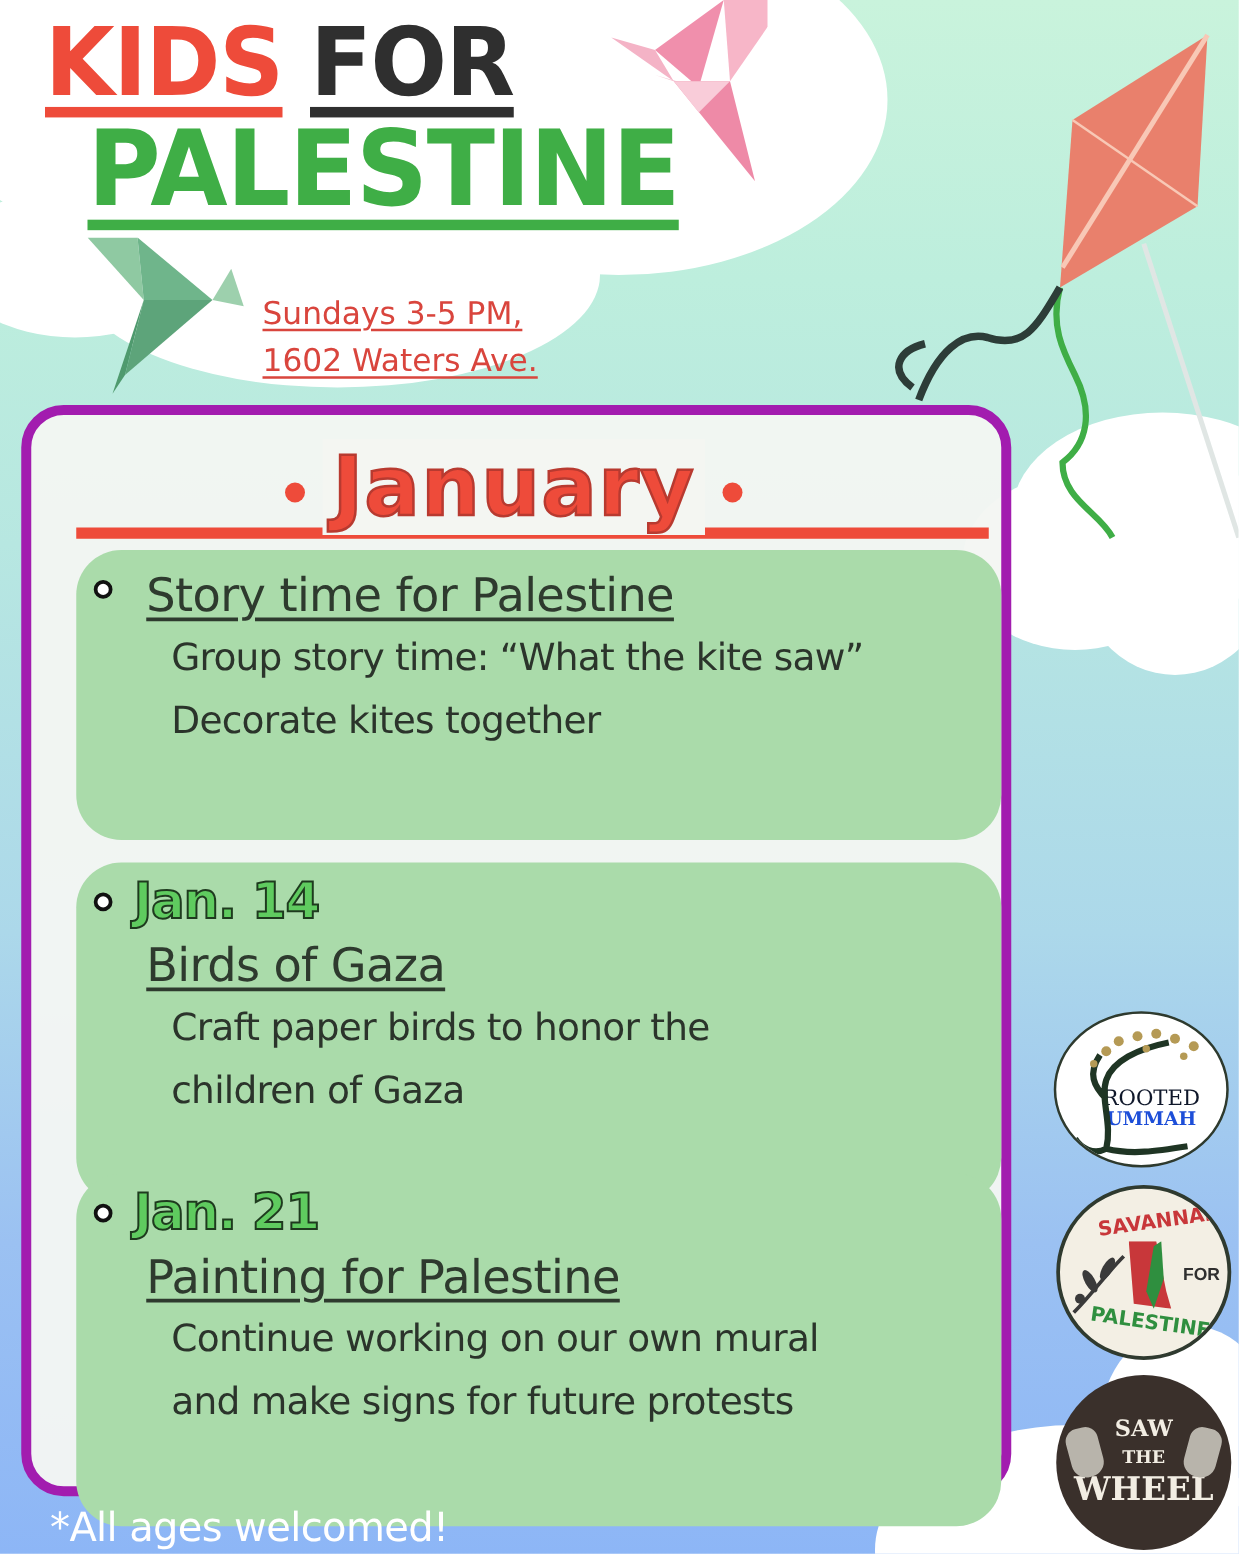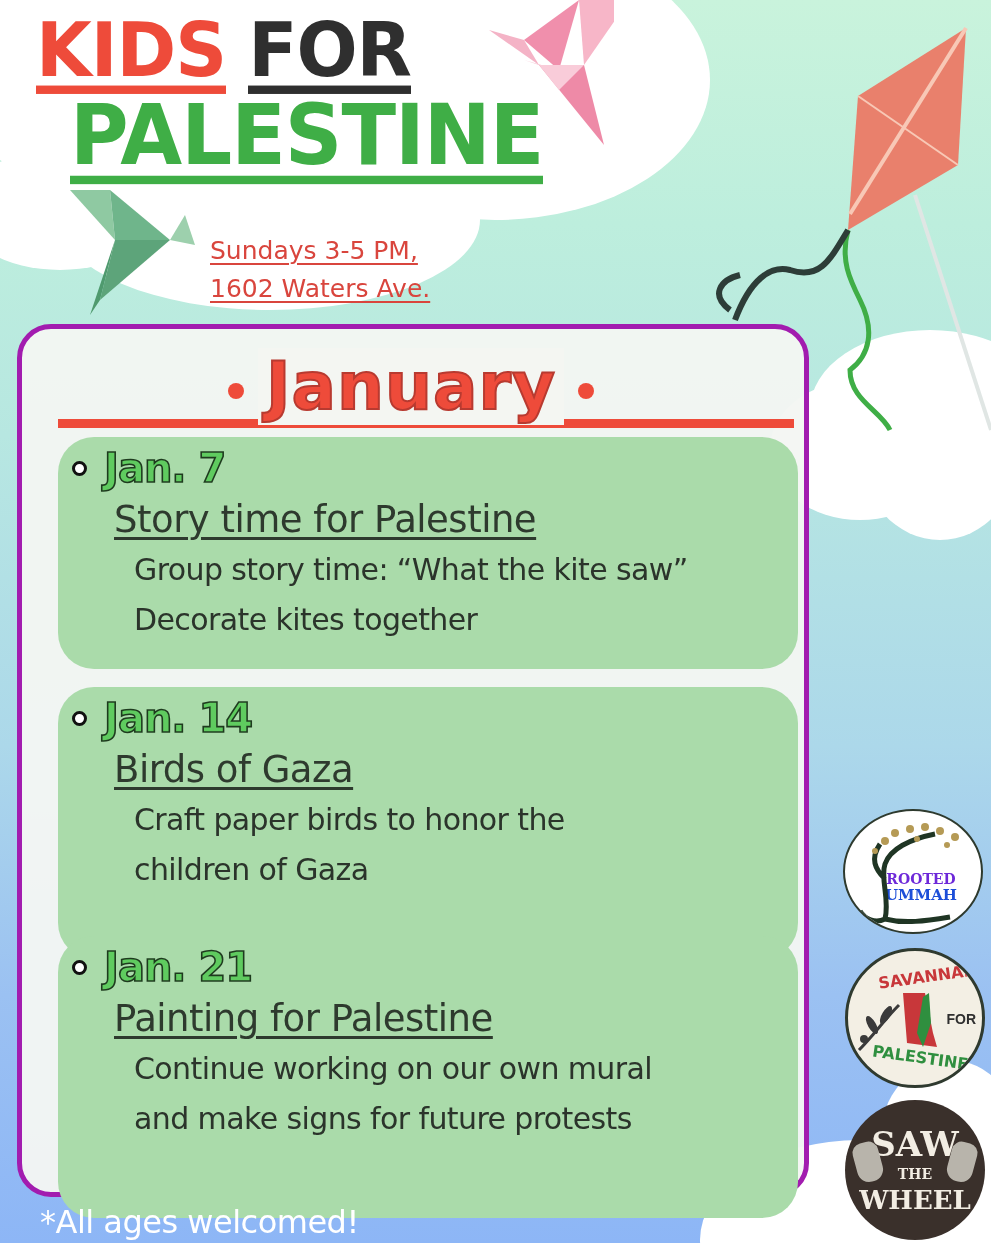--- a/index.html
+++ b/index.html
@@ -62,21 +62,21 @@
     }
 
     
     .card {
       position: absolute;
       left: 17px;
       top: 324px;
       width: 792px;
       height: 873px;
       background: rgba(244,246,242,0.96);
-      border: 5px solid #a21caf;
+      border: 8px solid #a21caf;
       border-radius: 34px;
     }
     .month-row {
       position: absolute;
       left: 36px; right: 10px;
       top: 14px;
       height: 90px;
     }
     .month-rule {
       position: absolute;
@@ -181,39 +181,39 @@
       align-items: center;
       justify-content: center;
       text-align: center;
       overflow: hidden;
     }
     .logo-rooted {
       left: 843px; top: 809px; width: 140px; height: 125px;
       background: #ffffff;
       border: 2px solid #2e3a2e;
     }
-    .logo-rooted .l1 { color: #6d28d9; font-family: "DejaVu Serif", serif; font-weight: 700; font-size: 14px; line-height: 16px; margin-top: 30px; margin-left: 16px; }
+    .logo-rooted .l1 { color: #0f172a; font-family: "DejaVu Serif", serif; font-weight: 400; font-size: 17px; line-height: 16px; margin-top: 30px; margin-left: 16px; }
     .logo-rooted .l2 { color: #1d4ed8; font-family: "DejaVu Serif", serif; font-weight: 700; font-size: 15px; line-height: 16px; margin-left: 16px; }
     .logo-savannah {
       left: 845px; top: 948px; width: 140px; height: 140px;
       background: #f3efe4;
       border: 3px solid #2f3a2f;
     }
     .logo-savannah .top { color: #c8373a; font-family: "DejaVu Sans", sans-serif; font-weight: 900; font-size: 16px; position: absolute; top: 16px; left: 30px; transform: rotate(-8deg); }
     .logo-savannah .for { color: #2f2f2f; font-weight: 900; font-size: 14px; position: absolute; right: 6px; top: 60px; margin: 0; }
     .logo-savannah .bottom { color: #2f8f3f; font-family: "DejaVu Sans", sans-serif; font-weight: 900; font-size: 16px; position: absolute; bottom: 18px; left: 24px; transform: rotate(8deg); }
     .logo-savannah .map {
       position: absolute; left: 55px; top: 42px; width: 34px; height: 54px;
     }
     .logo-saw {
       left: 845px; top: 1100px; width: 140px; height: 140px;
       background: #3a302b;
     }
     .logo-saw span { color: #f2ede3; font-family: "DejaVu Serif", serif; font-weight: 700; line-height: 1; }
-    .logo-saw .s1 { font-size: 34px; }
+    .logo-saw .s1 { font-size: 18px; }
     .logo-saw .s2 { font-size: 14px; margin: 6px 0; }
     .logo-saw .s3 { font-size: 26px; }
     .hand {
       position: absolute;
       width: 26px; height: 40px;
       background: #b8b4ab;
       border-radius: 10px 10px 12px 12px;
       top: 42px;
     }
   </style>
@@ -280,21 +280,20 @@
 <main class="card">
   <div class="month-row">
     <div class="month-rule"></div>
     <div class="month-title">
       <span class="dot"></span><span class="txt">January</span><span class="dot"></span>
     </div>
   </div>
 
   <section class="event" style="top:108px;height:232px;">
     <span class="bullet"></span>
-    <div class="date">Jan. 7</div>
     <div class="name">Story time for Palestine</div>
     <div class="desc">Group story time: “What the kite saw”</div>
     <div class="desc">Decorate kites together</div>
   </section>
 
   <section class="event" style="top:358px;height:272px;">
     <span class="bullet"></span>
     <div class="date">Jan. 14</div>
     <div class="name">Birds of Gaza</div>
     <div class="desc">Craft paper birds to honor the</div>

